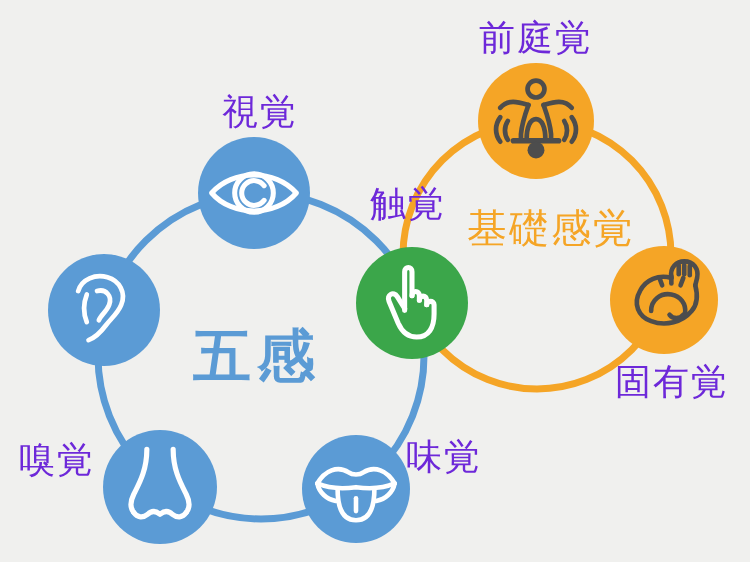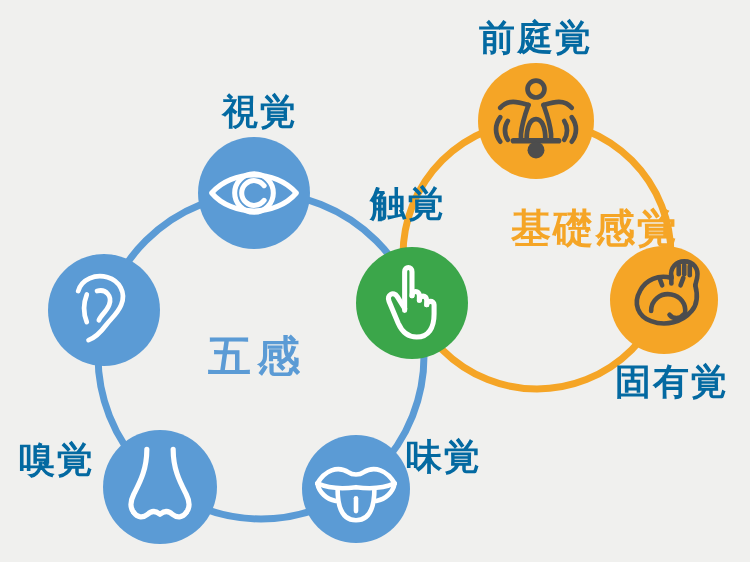--- a/index.html
+++ b/index.html
@@ -21,31 +21,31 @@
     z-index:2;
   }
   .node svg{display:block;}
   .node.blue{background:#5b9bd5;}
   .node.green{background:#3ba64a;z-index:3;}
   .node.orange{background:#f5a526;}
   .lbl{
     position:absolute;
     transform:translate(-50%,-50%);
     font-size:36px;
-    font-weight:700;
-    color:#0369a1;
+    font-weight:400;
+    color:#6d28d9;
     white-space:nowrap;
     z-index:4;
     letter-spacing:2px;
   }
   .lbl.group-blue{
-    color:#5b9bd5;font-weight:bold;font-size:43px;letter-spacing:6px;
+    color:#5b9bd5;font-weight:bold;font-size:58px;letter-spacing:6px;
   }
   .lbl.group-orange{
-    color:#f5a526;font-weight:bold;font-size:40px;letter-spacing:2px;margin-left:44px;
+    color:#f5a526;font-weight:normal;font-size:40px;letter-spacing:2px;
   }
   .stroke-ic{fill:none;stroke-linecap:round;stroke-linejoin:round;}
 </style>
 </head>
 <body>
 
 <div class="canvas">
 
   <svg class="rings" width="750" height="562" viewBox="0 0 750 562">
     <circle cx="261" cy="356" r="163" fill="none" stroke="#5b9bd5" stroke-width="7"></circle>

